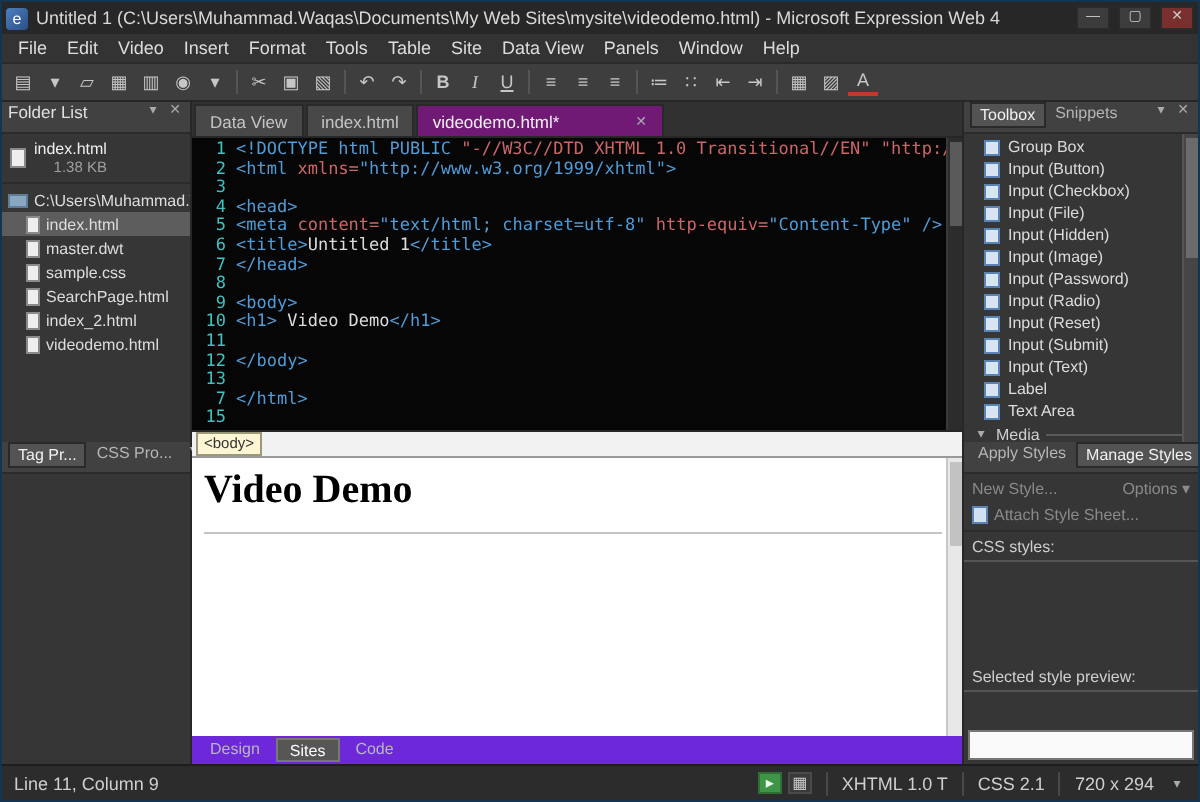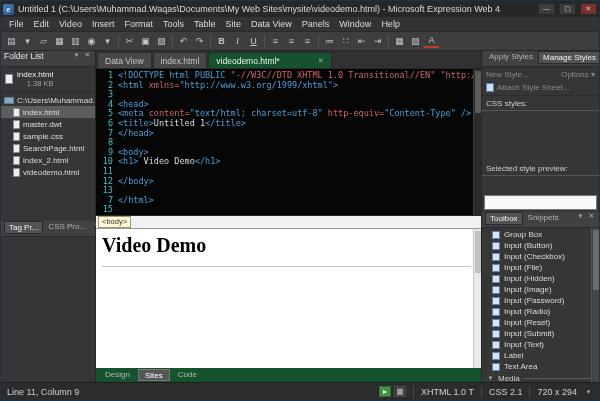--- a/index.html
+++ b/index.html
@@ -48,41 +48,41 @@
   .file-size { font-size:7.5px; color:#9f9f9f;text-align:right; }
   .tree { flex:1; padding-top:2px; overflow:hidden; }
   .tree-row { display:flex; align-items:center; gap:3px; height:12px; padding-left:3px; font-size:8px; color:#ddd; white-space:nowrap; overflow:hidden; }
   .tree-row.indent { padding-left:12px; }
   .tree-row.selected { background:#5d5d5d; }
   .folder-ico { width:10px; height:7px; background:#8aa7c2; border:1px solid #5f7d99; flex:0 0 auto; }
   .tree .page-ico { width:7px; height:9px; }
   
   .tabbar { height:18px; background:#313131; display:flex; align-items:flex-end; gap:1px; padding-left:1px; flex:0 0 auto; border-bottom:1px solid #272727; }
   .doc-tab { height:16px; display:flex; align-items:center; gap:4px; padding:0 7px; font-size:8.5px; color:#c5c5c5; background:#484848; border:1px solid #292929; border-bottom:none; }
-  .doc-tab.active { background:#14532d; color:#f0f0f0;gap:38px; }
+  .doc-tab.active { background:#701a75; color:#f0f0f0;gap:38px; }
   .tab-close { font-size:7px; color:#aaa; }
   
   .editor { height:147px; flex:0 0 auto; background:#060606; display:flex; position:relative; font-family:"DejaVu Sans Mono", monospace; font-size:8.5px; line-height:9.6px; border-bottom:1px solid #272727; }
   .gutter { width:20px; flex:0 0 auto; text-align:right; padding:2px 3px 0 0; color:#3fc1c1; }
   .gutter div { height:9.6px; }
   .codearea { flex:1; min-width:0; overflow:hidden; white-space:pre; padding:2px 0 0 2px; }
   .code-line { height:9.6px; white-space:pre; }
   .c-t { color:#4f9cd8; } .c-r { color:#cc6666; } .c-p { color:#dcdcdc; }
   .vscroll { position:absolute; right:0; top:0; bottom:0; width:8px; background:#2c2c2c; border-left:1px solid #3a3a3a; }
   .vthumb { position:absolute; top:2px; left:1px; width:6px; height:42px; background:#5a5a5a; }
   
   .design-wrap { flex:1; display:flex; flex-direction:column; min-height:0; }
   .breadcrumb { height:13px; background:#f2f2f2; border-bottom:1px solid #9a9a9a; display:flex; align-items:center; padding-left:2px; flex:0 0 auto; }
   .tag-chip { font-size:7.5px; color:#333; background:#fdf6d4; border:1px solid #9a9a7a; padding:0 3px; line-height:10px; }
   .canvas { flex:1; background:#ffffff; position:relative; overflow:hidden; }
   .canvas h1 { font-family:"Liberation Serif", serif; font-weight:bold; font-size:20px; color:#000; margin:5px 10px 0 6px; padding-bottom:9px; border-bottom:1px solid #c4c4c4; }
   .canvas .vscroll { background:#e8e8e8; border-left:1px solid #c8c8c8; }
   .canvas .vthumb { background:#c2c2c2; }
   
-  .viewbar { height:14px; background:#14532d; display:flex; align-items:center; gap:2px; padding-left:3px; flex:0 0 auto; }
+  .viewbar { height:14px; background:#6d28d9; display:flex; align-items:center; gap:2px; padding-left:3px; flex:0 0 auto; }
   .view-btn { font-size:8px; color:#b8b8b8; padding:0 6px; height:12px; line-height:11px; }
   .view-btn.active { background:#565656; color:#fff; border:1px solid #777; }
   
   .tb-list { flex:1; overflow:hidden; padding-top:1px; position:relative; }
   .tbx-row { display:flex; align-items:center; gap:4px; height:11px; padding-left:10px; font-size:8px; color:#dcdcdc; white-space:nowrap; }
   .ctl-ico { width:8px; height:8px; background:#d7e4f2; border:1px solid #5b84b5; flex:0 0 auto; }
   .section-row { display:flex; align-items:center; gap:3px; height:12px; padding:0 4px; font-size:8px; color:#d0d0d0; }
   .section-rule { flex:1; height:1px; background:#5a5a5a; }
   .tb-list .vscroll { background:#454545; border-left:1px solid #555; }
   .tb-list .vthumb { background:#6b6b6b; height:60px; }
@@ -280,45 +280,20 @@
       </div>
 
       <div class="viewbar" data-name="view-switcher">
           <span class="view-btn" data-name="design-view-button">Design</span>
           <span class="view-btn active" data-name="split-view-button">Sites</span>
           <span class="view-btn" data-name="code-view-button">Code</span>
         </div>
     </div>
 
     <div class="col-right" data-name="right-column">
-      <div class="panel" style="flex:1;" data-name="styles-panel">
-        <div class="panel-header" data-name="styles-header">
-          <span id="styles-tabs" style="display:flex;gap:1px;">
-              <span class="panel-tab" data-name="panel-tab-apply-styles">Apply Styles</span>
-              <span class="panel-tab active" data-name="panel-tab-manage-styles">Manage Styles</span>
-            </span>
-
-        </div>
-        <div class="styles-body" data-name="styles-body">
-          <div class="styles-row1">
-            <span class="dim" data-name="new-style-button">New Style...</span>
-            <span class="dim" style="margin-left:auto;" data-name="options-dropdown">Options ▾</span>
-          </div>
-          <div class="styles-row2">
-            <span class="sheet-ico" data-name="stylesheet-icon"></span>
-            <span class="dim" data-name="attach-stylesheet-button">Attach Style Sheet...</span>
-          </div>
-          <div class="styles-label" data-name="css-styles-label">CSS styles:</div>
-          <div class="styles-empty" data-name="css-styles-list"></div>
-          <div class="styles-label" data-name="style-preview-label">Selected style preview:</div>
-          <div class="styles-empty small" data-name="style-preview-gap"></div>
-          <div class="preview-box" data-name="style-preview-box"></div>
-        </div>
-      </div>
-
       <div class="panel" style="height:170px;" data-name="toolbox-panel">
         <div class="panel-header" data-name="toolbox-header">
           <span id="toolbox-tabs" style="display:flex;gap:1px;">
               <span class="panel-tab active" data-name="panel-tab-toolbox">Toolbox</span>
               <span class="panel-tab" data-name="panel-tab-snippets">Snippets</span>
             </span>
           <span class="hdr-icons">
             <span class="hdr-icon" data-name="chevron-down-icon">▾</span>
             <span class="hdr-icon" data-name="close-panel-icon">✕</span>
           </span>
@@ -378,20 +353,45 @@
             </div>
             <div class="section-row" data-name="toolbox-section-media">
               <span class="hdr-icon" data-name="chevron-down-icon">▾</span>
               <span data-name="section-label">Media</span>
               <span class="section-rule" data-name="divider"></span>
             </div>
             <div class="vscroll" data-name="toolbox-scrollbar">
               <div class="vthumb" data-name="scrollbar-thumb"></div>
             </div>
           </div>
+      </div>
+
+      <div class="panel" style="flex:1;" data-name="styles-panel">
+        <div class="panel-header" data-name="styles-header">
+          <span id="styles-tabs" style="display:flex;gap:1px;">
+              <span class="panel-tab" data-name="panel-tab-apply-styles">Apply Styles</span>
+              <span class="panel-tab active" data-name="panel-tab-manage-styles">Manage Styles</span>
+            </span>
+
+        </div>
+        <div class="styles-body" data-name="styles-body">
+          <div class="styles-row1">
+            <span class="dim" data-name="new-style-button">New Style...</span>
+            <span class="dim" style="margin-left:auto;" data-name="options-dropdown">Options ▾</span>
+          </div>
+          <div class="styles-row2">
+            <span class="sheet-ico" data-name="stylesheet-icon"></span>
+            <span class="dim" data-name="attach-stylesheet-button">Attach Style Sheet...</span>
+          </div>
+          <div class="styles-label" data-name="css-styles-label">CSS styles:</div>
+          <div class="styles-empty" data-name="css-styles-list"></div>
+          <div class="styles-label" data-name="style-preview-label">Selected style preview:</div>
+          <div class="styles-empty small" data-name="style-preview-gap"></div>
+          <div class="preview-box" data-name="style-preview-box"></div>
+        </div>
       </div>
     </div>
   </div>
 
   <div class="statusbar" data-name="status-bar">
     <span data-name="cursor-position">Line 11, Column 9</span>
     <span class="status-right" data-name="status-right">
       <span id="status-icons" style="display:flex;gap:3px;">
           <span class="st-icon green" data-name="preview-in-browser-icon">▸</span>
           <span class="st-icon" data-name="visual-aids-icon">▦</span>

